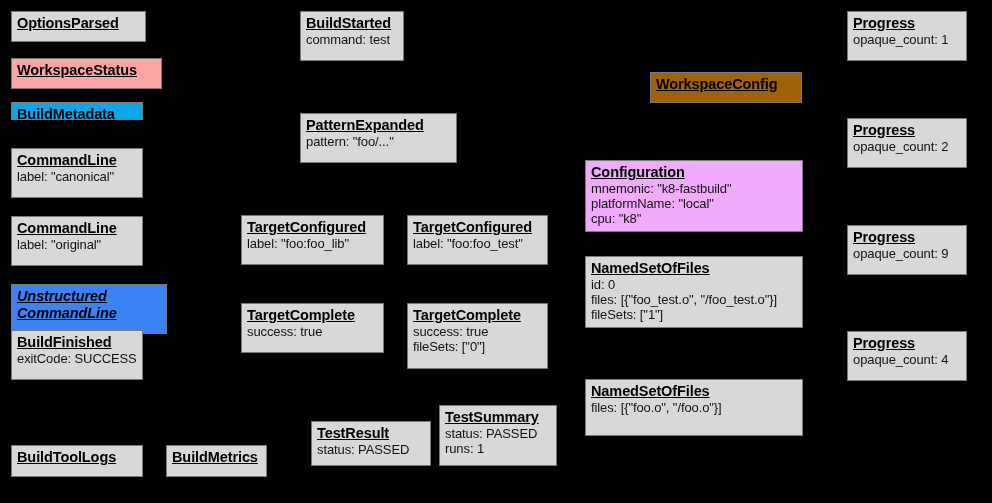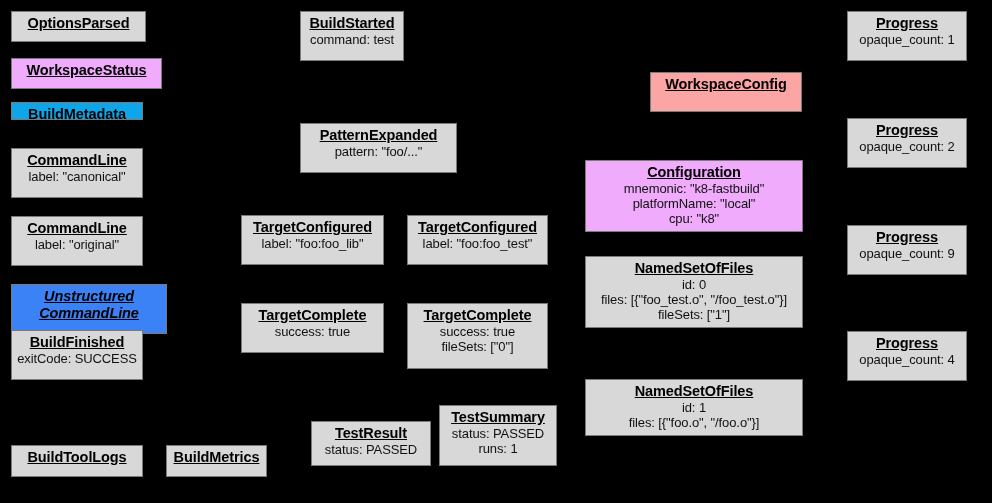--- a/index.html
+++ b/index.html
@@ -16,21 +16,20 @@
     overflow: hidden;
     font-family: "Liberation Sans", sans-serif;
   }
   .node {
     position: absolute;
     background: #d8d8d8;
     border: 1px solid #7a7a7a;
     box-sizing: border-box;
     padding: 3px 5px 4px 5px;
     overflow: hidden;
-    text-align: center;
   }
   .node-title {
     font-size: 14.5px;
     font-weight: bold;
     color: #000000;
     text-decoration: underline;
     line-height: 17px;
     white-space: nowrap;
     letter-spacing: -0.1px;
   }
@@ -51,30 +50,30 @@
       <div class="node-title">OptionsParsed</div>
     </div>
     <div class="node" style="left: 300px; top: 11px; width: 104px; height: 50px; background: rgb(216, 216, 216); border-color: rgb(122, 122, 122);">
       <div class="node-title">BuildStarted</div>
       <div class="node-prop">command: test</div>
     </div>
     <div class="node" style="left: 847px; top: 11px; width: 120px; height: 50px; background: rgb(216, 216, 216); border-color: rgb(122, 122, 122);">
       <div class="node-title">Progress</div>
       <div class="node-prop">opaque_count: 1</div>
     </div>
-    <div class="node" style="left: 11px; top: 58px; width: 151px; height: 31px; background: #f0abfc; border-color: rgb(122, 122, 122);">
+    <div class="node" style="left: 11px; top: 58px; width: 151px; height: 31px; background: #fca5a5; border-color: rgb(122, 122, 122);">
       <div class="node-title">WorkspaceStatus</div>
     </div>
-    <div class="node" style="left: 650px; top: 72px; width: 152px; height: 40px; background: #fca5a5; border-color: rgb(122, 122, 122);">
+    <div class="node" style="left: 650px; top: 72px; width: 152px; height: 31px; background: #a16207; border-color: rgb(122, 122, 122);">
       <div class="node-title">WorkspaceConfig</div>
     </div>
     <div class="node" style="left: 11px; top: 102px; width: 132px; height: 18px; background: #0ea5e9; border-color: rgb(122, 122, 122);">
       <div class="node-title">BuildMetadata</div>
     </div>
-    <div class="node" style="left: 300px; top: 113px; width: 157px; height: 50px; background: rgb(216, 216, 216); border-color: rgb(122, 122, 122); margin-top: 10px;">
+    <div class="node" style="left: 300px; top: 113px; width: 157px; height: 50px; background: rgb(216, 216, 216); border-color: rgb(122, 122, 122);">
       <div class="node-title">PatternExpanded</div>
       <div class="node-prop">pattern: "foo/..."</div>
     </div>
     <div class="node" style="left: 847px; top: 118px; width: 120px; height: 50px; background: rgb(216, 216, 216); border-color: rgb(122, 122, 122);">
       <div class="node-title">Progress</div>
       <div class="node-prop">opaque_count: 2</div>
     </div>
     <div class="node" style="left: 11px; top: 148px; width: 132px; height: 50px; background: rgb(216, 216, 216); border-color: rgb(122, 122, 122);">
       <div class="node-title">CommandLine</div>
       <div class="node-prop">label: "canonical"</div>
@@ -123,21 +122,20 @@
     <div class="node" style="left: 847px; top: 331px; width: 120px; height: 50px; background: rgb(216, 216, 216); border-color: rgb(122, 122, 122);">
       <div class="node-title">Progress</div>
       <div class="node-prop">opaque_count: 4</div>
     </div>
     <div class="node" style="left: 11px; top: 330px; width: 132px; height: 50px; background: rgb(216, 216, 216); border-color: rgb(122, 122, 122);">
       <div class="node-title">BuildFinished</div>
       <div class="node-prop">exitCode: SUCCESS</div>
     </div>
     <div class="node" style="left: 585px; top: 379px; width: 218px; height: 57px; background: rgb(216, 216, 216); border-color: rgb(122, 122, 122);">
       <div class="node-title">NamedSetOfFiles</div>
-      <div class="node-prop">id: 1</div>
       <div class="node-prop">files: [{"foo.o", "/foo.o"}]</div>
     </div>
     <div class="node" style="left: 439px; top: 405px; width: 118px; height: 61px; background: rgb(216, 216, 216); border-color: rgb(122, 122, 122);">
       <div class="node-title">TestSummary</div>
       <div class="node-prop">status: PASSED</div>
       <div class="node-prop">runs: 1</div>
     </div>
     <div class="node" style="left: 311px; top: 421px; width: 120px; height: 45px; background: rgb(216, 216, 216); border-color: rgb(122, 122, 122);">
       <div class="node-title">TestResult</div>
       <div class="node-prop">status: PASSED</div>

